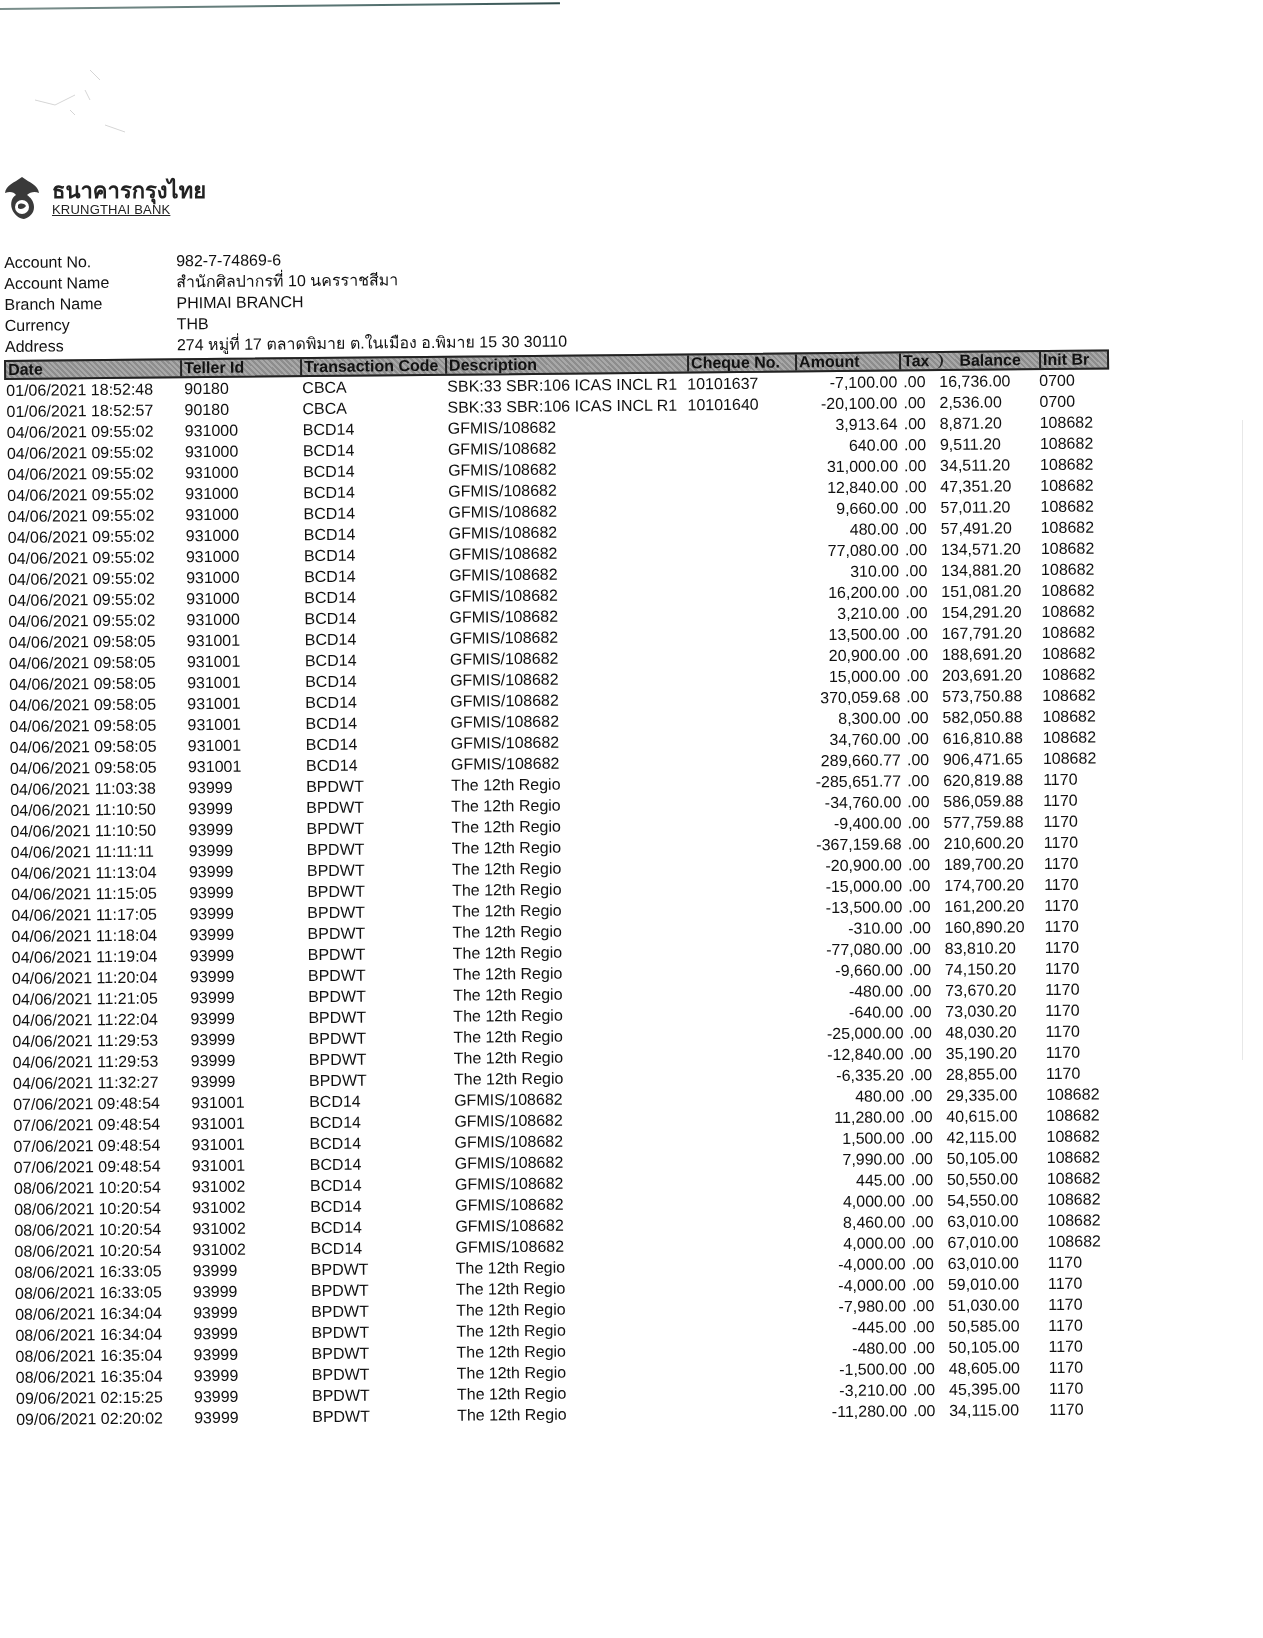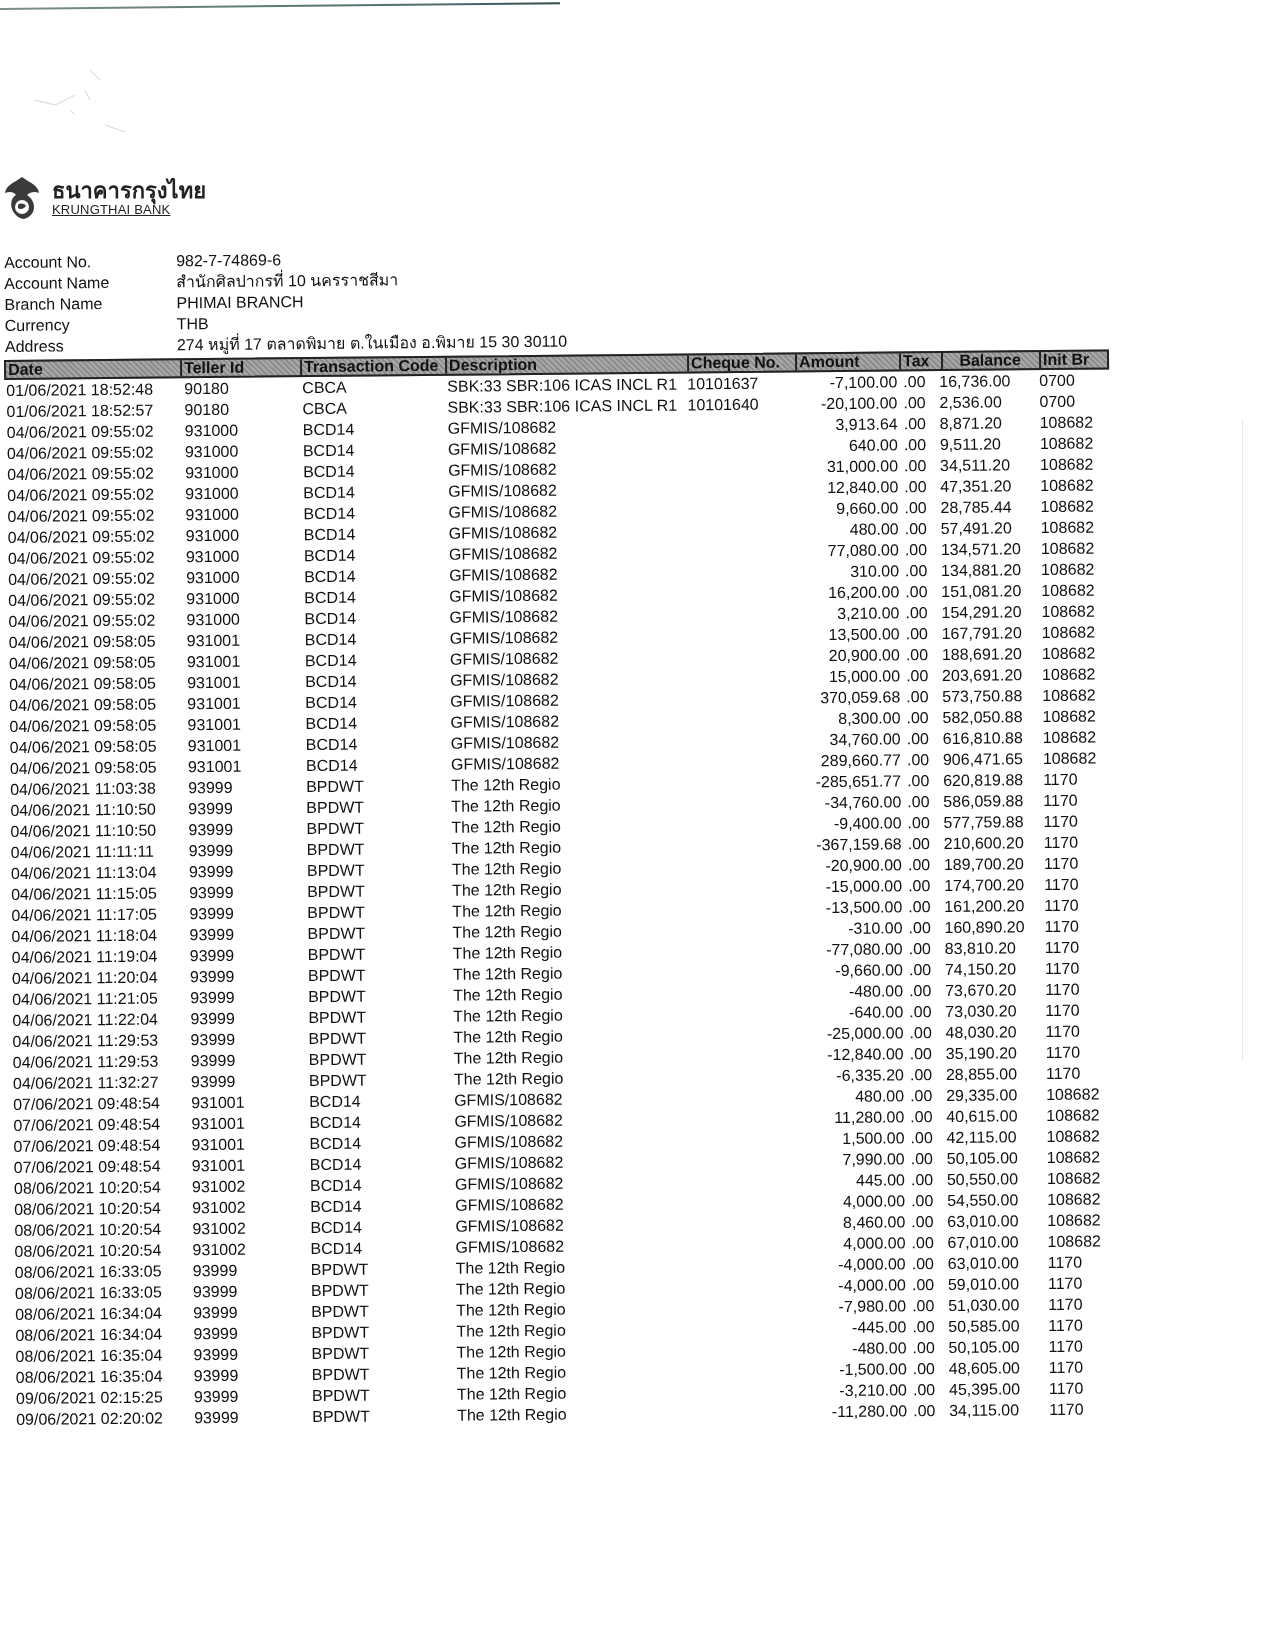--- a/index.html
+++ b/index.html
@@ -19,21 +19,21 @@
   .thead > div { border-right:2px solid #222; padding-left:2px; white-space:nowrap; overflow:hidden; }
   .thead > div:last-child { border-right:none; }
   .row { display:flex; height:21px; line-height:21px; font-size:16px; white-space:nowrap; }
   .row > div { overflow:visible; }
   .c-date { width:172px; padding-left:2px; }
   .c-teller { width:120px; padding-left:6px; box-sizing:border-box; }
   .c-code { width:145px; padding-left:4px; box-sizing:border-box; }
   .c-desc { width:242px; padding-left:4px; box-sizing:border-box; overflow:hidden; }
   .c-cheque { width:108px; padding-left:2px; box-sizing:border-box; }
   .c-amount { width:104px; text-align:right; box-sizing:border-box; }
-  .c-tax { width:42px; text-align:left; padding-left:6px; box-sizing:border-box; }
+  .c-tax { width:42px; text-align:left; padding-left:6px; box-sizing:border-box;border-radius:8px; }
   .c-balance { width:98px; text-align:left; box-sizing:border-box; padding-right:4px; }
   .c-br { width:48px; padding-left:2px; box-sizing:border-box; }
   .thead .c-date { width:172px; }
   .rightedge { position:absolute; right:20px; top:420px; width:1px; height:640px; background:#e8e8e8; }
 </style>
 </head>
 <body>
 
 <div class="topline"></div>
 <svg class="scribble" viewBox="0 0 110 80">
@@ -155,21 +155,21 @@
         <div class="c-br">108682</div>
       </div>
       <div class="row">
         <div class="c-date">04/06/2021 09:55:02</div>
         <div class="c-teller">931000</div>
         <div class="c-code">BCD14</div>
         <div class="c-desc">GFMIS/108682</div>
         <div class="c-cheque"></div>
         <div class="c-amount">9,660.00</div>
         <div class="c-tax">.00</div>
-        <div class="c-balance">28,785.44</div>
+        <div class="c-balance">57,011.20</div>
         <div class="c-br">108682</div>
       </div>
       <div class="row">
         <div class="c-date">04/06/2021 09:55:02</div>
         <div class="c-teller">931000</div>
         <div class="c-code">BCD14</div>
         <div class="c-desc">GFMIS/108682</div>
         <div class="c-cheque"></div>
         <div class="c-amount">480.00</div>
         <div class="c-tax">.00</div>

